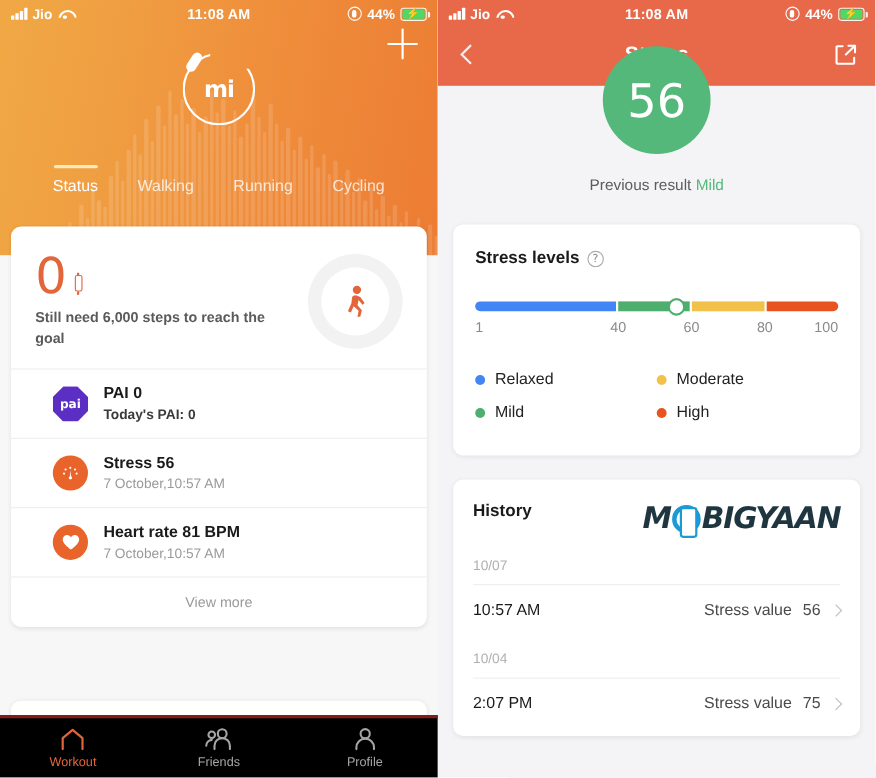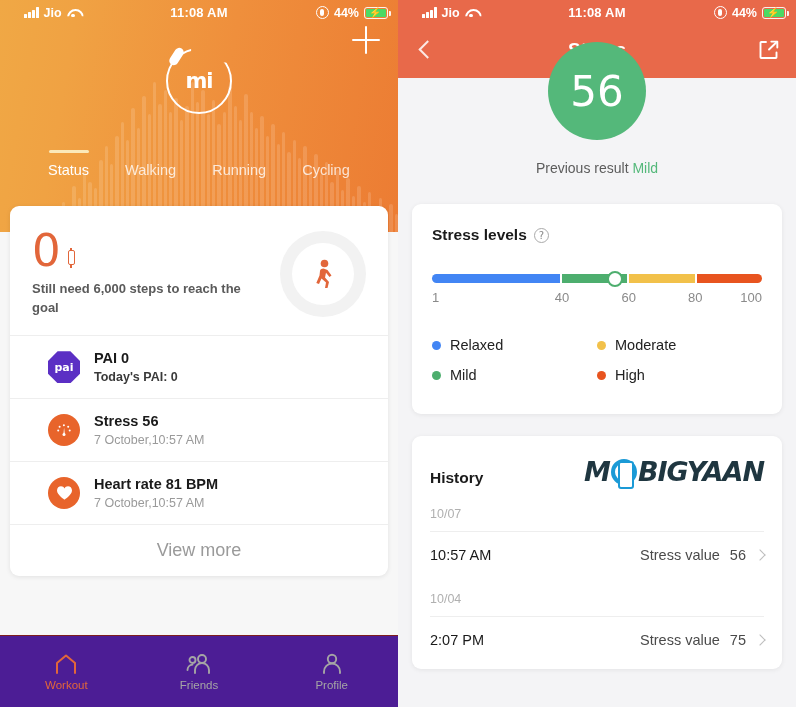--- a/index.html
+++ b/index.html
@@ -19,21 +19,21 @@
     position: absolute; top:0; left:0; width: 398px; height: 232px;
     background: linear-gradient(100deg, #f0a845 0%, #f0a243 18%, #ef8f3c 55%, #ec7c33 100%);
     overflow: hidden;
   }
   .bars { position: absolute; left:0; bottom:0; width: 398px; height: 175px;
           display:flex; align-items:flex-end; gap:2px; padding-left:40px; opacity:.5; }
   .bars i { display:block; width:5px; background: rgba(255,255,255,.28); border-radius:2px 2px 0 0; }
 
   .statusbar {
     position: relative; z-index:4; height: 22px; color:#fff;
-    display:flex; align-items:center; padding: 3px 10px 0 24px;
+    display:flex; align-items:center; padding: 3px 10px 0 10px;
     font-size: 12.5px; font-weight: 700;
   }
   .sb-left { display:flex; align-items:center; gap:5px; }
   .sb-center { position:absolute; left:0; right:0; text-align:center; font-size:13px; font-weight:700; letter-spacing:.2px;}
   .sb-right { margin-left:auto; display:flex; align-items:center; gap:5px; position:relative; z-index:5;}
   .signal { display:inline-flex; align-items:flex-end; gap:1.5px; height:11px; }
   .signal b { display:block; width:2.5px; background:#fff; border-radius:.5px; }
   .signal b:nth-child(1){height:4px;} .signal b:nth-child(2){height:6px;}
   .signal b:nth-child(3){height:8.5px;} .signal b:nth-child(4){height:11px;}
   .wifi { width:13px; height:10px; position:relative; }
@@ -93,27 +93,27 @@
   .row { display:flex; align-items:center; padding:14px 38px; border-top:1px solid #eee; cursor:pointer;}
   .row .ic { width:32px; height:32px; flex:0 0 32px; margin-right:14px; }
   .row .txt .t1 { font-size:14.5px; font-weight:700; color:#1a1a1a; }
   .row .txt .t2 { font-size:12.5px; color:#9a9a9a; margin-top:4px; }
   .row.pai .txt .t2 { color:#3a3a3a; font-weight:700; }
   .pai-oct { width:32px; height:32px; background:#5b2fc4; color:#fff; font-size:11px; font-weight:700;
     display:flex; align-items:center; justify-content:center; font-family:"DejaVu Sans", sans-serif;
     clip-path: polygon(30% 0,70% 0,100% 30%,100% 70%,70% 100%,30% 100%,0 70%,0 30%); }
   .circ-ic { width:32px; height:32px; border-radius:50%; background:#e8642b;
     display:flex; align-items:center; justify-content:center; }
-  .viewmore { text-align:center; padding:15px 12px; font-size:18px; color:#9a9a9a; border-top:1px solid #eee;
+  .viewmore { text-align:center; padding:15px 12px; font-size:13px; color:#9a9a9a; border-top:1px solid #eee;
               cursor:pointer; }
 
   .l-card2 { position:absolute; left:10px; top:637px; width:378px; height:60px; z-index:4; }
 
-  .bottomnav { position:absolute; left:0; bottom:0; width:398px; height:72px; background:#4c1d95;
-    border-top:1px solid #7f1d1d; display:flex; z-index:8; }
+  .bottomnav { position:absolute; left:0; bottom:0; width:398px; height:57px; background:#000000;
+    border-top:3px solid #7f1d1d; display:flex; z-index:8; }
   .navitem { flex:1; display:flex; flex-direction:column; align-items:center; justify-content:center;
     gap:4px; cursor:pointer; color:#a5a5a5; font-size:11.5px; }
   .navitem.active { color:#e2663a; }
 
   
   .right { width:398px; height:707px; position:relative; background:#f4f4f6; overflow:hidden; }
   .r-hero { position:absolute; top:0; left:0; width:398px; height:78px; background:#e8694a; }
   .r-nav { position:relative; z-index:3; height:56px; display:flex; align-items:center; padding:0 16px; }
   .back-ch { width:22px; height:22px; position:relative; cursor:pointer; }
   .back-ch::before { content:""; position:absolute; left:7px; top:4px; width:11px; height:11px;
@@ -145,21 +145,21 @@
   .knob { position:absolute; top:-3.5px; width:16px; height:16px; border-radius:50%; background:#fff;
     border:2.4px solid #4dae6e; transform:translateX(-50%); cursor:pointer; }
   .ticks { position:relative; height:18px; margin-top:7px; }
   .ticks span { position:absolute; font-size:13px; color:#8a8a8a; transform:translateX(-50%); }
   .ticks span:first-child { transform:none; }
   .legend { display:flex; flex-wrap:wrap; margin-top:22px; }
   .lg { width:50%; display:flex; align-items:center; gap:9px; padding:7px 0; font-size:14.5px; color:#222; }
   .dot { width:9px; height:9px; border-radius:50%; flex:0 0 9px; }
 
   .r-card.hist { margin-top:22px; padding:0 18px 6px 18px; position:relative; }
-  .hist-head { display:flex; align-items:flex-end; padding:20px 0 6px 0; }
+  .hist-head { display:flex; align-items:flex-start; padding:20px 0 6px 0; }
   .hist-head .h { font-size:15.5px; font-weight:700; color:#1a1a1a; }
   .wm { margin-left:auto; display:flex; align-items:center; font-family:"DejaVu Sans", sans-serif;
         font-size:27px; font-weight:700; font-style:italic; color:#1f3640; letter-spacing:-1px; }
   .wm .o { position:relative; width:26px; height:26px; margin:0 1px; }
   .wm .o::before { content:""; position:absolute; inset:0; border:4px solid #1b9ad6; border-radius:50%; }
   .wm .o::after { content:""; position:absolute; left:7px; top:2px; width:12px; height:24px;
     border:2px solid #1b9ad6; border-radius:3px; background:#fff; }
   .date-lbl { font-size:12.5px; color:#b0b0b0; padding:14px 0 10px 0; }
   .hrow { display:flex; align-items:center; padding:15px 0; border-top:1px solid #eee; cursor:pointer; }
   .hrow .tm { font-size:14.5px; color:#1a1a1a; }

